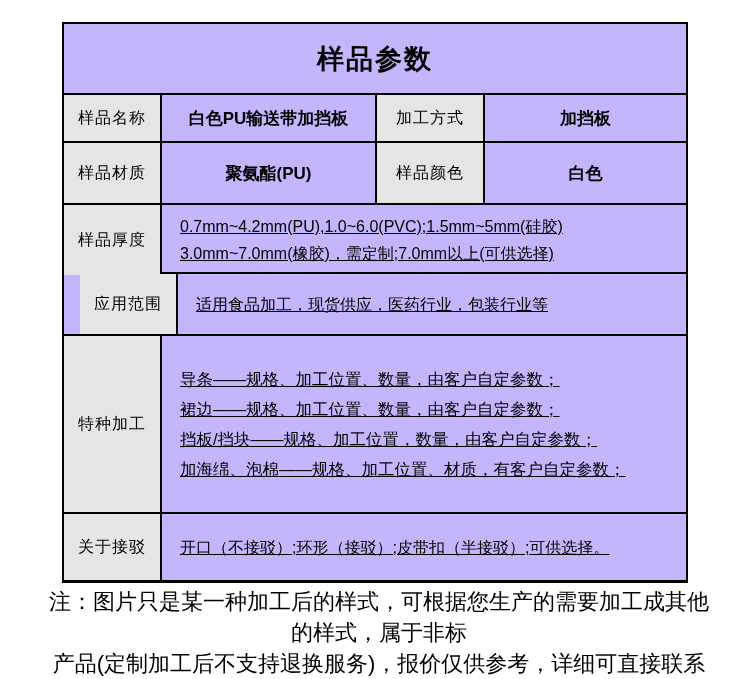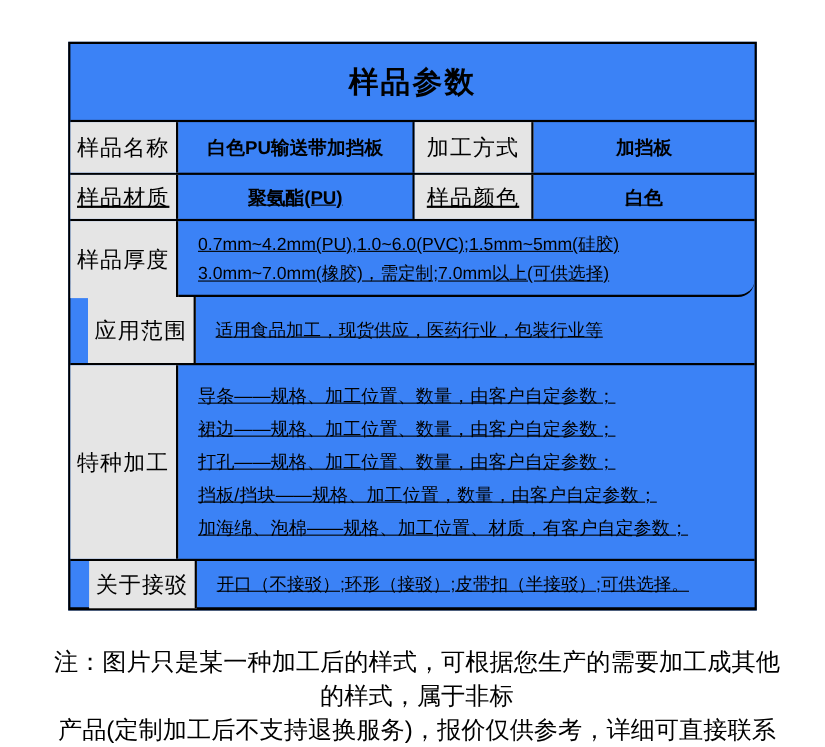--- a/index.html
+++ b/index.html
@@ -12,26 +12,26 @@
   .page {
     position: relative;
     width: 750px;
     height: 679px;
     background: #ffffff;
     overflow: hidden;
   }
   .spec-table {
     position: absolute;
     left: 62px;
-    top: 38px;
+    top: 22px;
     width: 626px;
     box-sizing: border-box;
     border: 2px solid #000000;
     border-bottom-width: 3px;
-    background: #3b82f6;
+    background: #c4b5fd;
   }
   .t-row {
     box-sizing: border-box;
     border-bottom: 2px solid #000000;
   }
   .t-row:last-child { border-bottom: none; }
   .grid4 {
     display: grid;
     grid-template-columns: 98px 215px 108px 1fr;
   }
@@ -43,21 +43,21 @@
     box-sizing: border-box;
     border-right: 2px solid #000000;
     display: flex;
     align-items: center;
     justify-content: center;
     min-width: 0;
   }
   .cell:last-child { border-right: none; }
   .label-cell {
     background: #e5e5e5;
-    font-size: 20px;
+    font-size: 16px;
     letter-spacing: 1px;
     text-align: center;
   }
   .value-cell {
     font-size: 17px;
     font-weight: bold;
     text-align: right;
   }
   .content-cell {
     justify-content: flex-start;
@@ -71,25 +71,25 @@
   .title-row {
     height: 71px;
     display: flex;
     align-items: center;
     justify-content: center;
     font-size: 27px;
     font-weight: bold;
     letter-spacing: 2px;
   }
   .h-r1 { height: 48px; }
-  .h-r2 { height: 42px; text-decoration: underline; }
-  .h-r3 { height: 69px; border-radius: 15px; }
+  .h-r2 { height: 62px; }
+  .h-r3 { height: 69px; }
   .h-r4 { height: 62px; padding-left: 16px; }
   .h-r5 { height: 178px; }
-  .h-r6 { height: 42px; margin-left: 17px; }
+  .h-r6 { height: 66px; }
   .multi-line { display: block; }
   .special-lines { line-height: 30px; font-size: 16.5px; }
   .note {
     position: absolute;
     left: 45px;
     top: 586px;
     width: 668px;
     font-size: 22px;
     line-height: 31px;
     text-align: center;
@@ -133,21 +133,20 @@
       <div class="cell label-cell">应用范围</div>
       <div class="cell content-cell">适用食品加工，现货供应，医药行业，包装行业等</div>
     </div>
 
     <div class="t-row grid2 h-r5">
       <div class="cell label-cell">特种加工</div>
       <div class="cell content-cell special-lines">
         <div>
           <span class="multi-line">导条——规格、加工位置、数量，由客户自定参数；</span>
           <span class="multi-line">裙边——规格、加工位置、数量，由客户自定参数；</span>
-          <span class="multi-line">打孔——规格、加工位置、数量，由客户自定参数；</span>
           <span class="multi-line">挡板/挡块——规格、加工位置，数量，由客户自定参数；</span>
           <span class="multi-line">加海绵、泡棉——规格、加工位置、材质，有客户自定参数；</span>
         </div>
       </div>
     </div>
 
     <div class="t-row grid2 h-r6">
       <div class="cell label-cell">关于接驳</div>
       <div class="cell content-cell">开口（不接驳）;环形（接驳）;皮带扣（半接驳）;可供选择。</div>
     </div>

